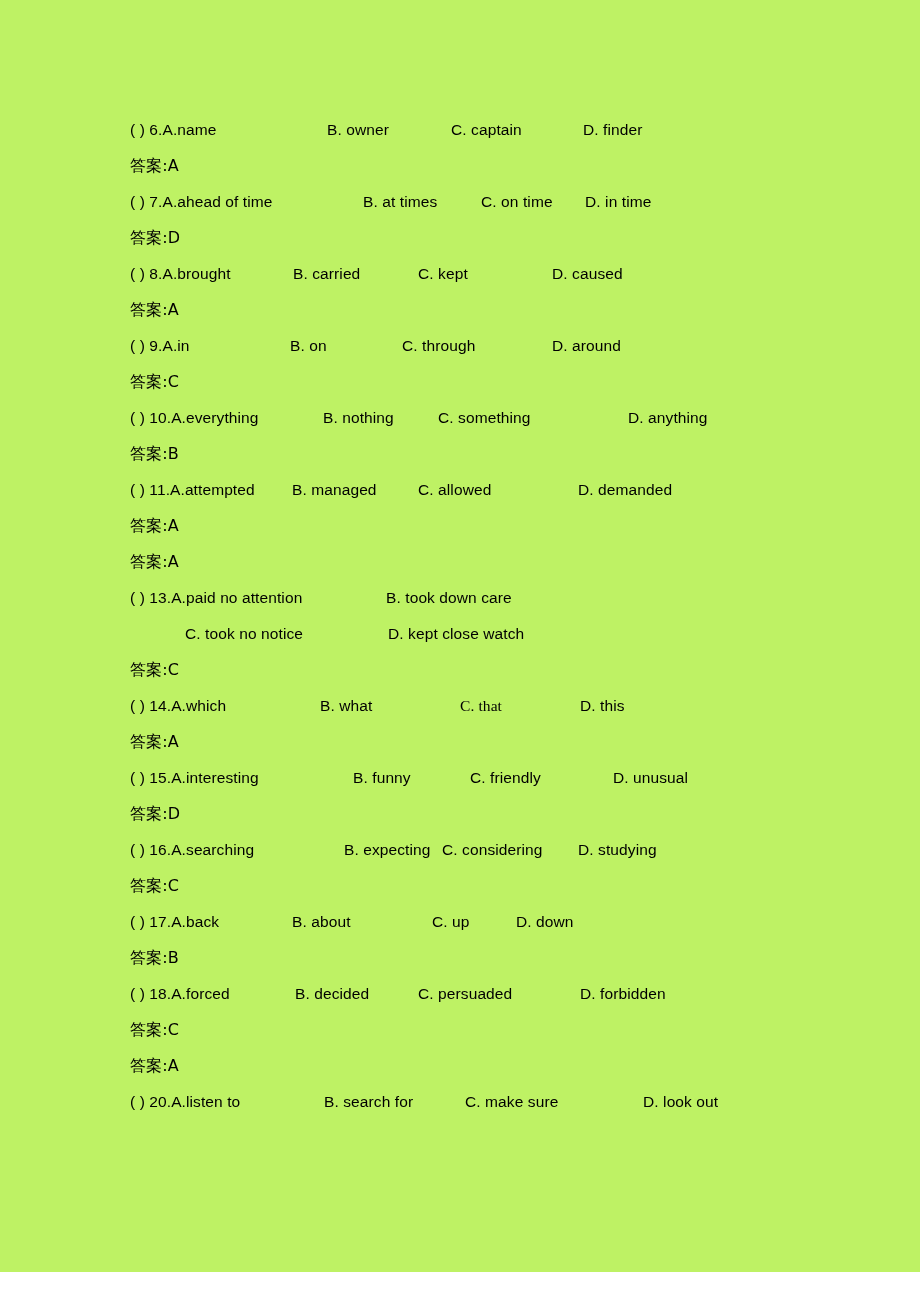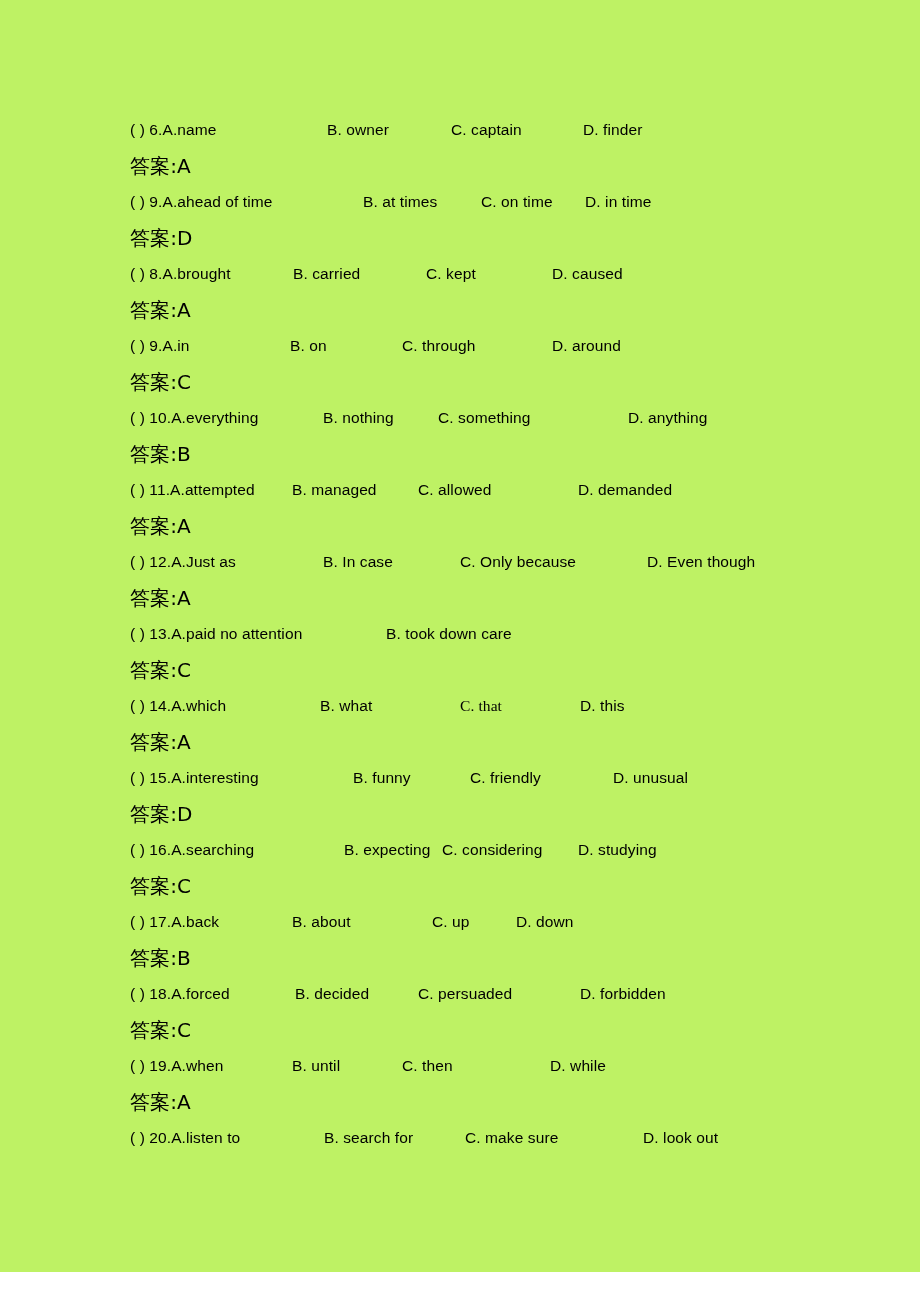--- a/index.html
+++ b/index.html
@@ -42,49 +42,49 @@
   }
   .opt {
     position: absolute;
     top: 0;
   }
   .ans-line {
     font-size: 15.5px;
   }
   .ans-cn {
     font-family: "DejaVu Sans", "Liberation Sans", sans-serif;
-    font-size: 20px;
+    font-size: 16px;
   }
   .cont-line .opt {
     top: 0;
   }
 </style>
 </head>
 <body>
 
 <div id="page">
   <div class="doc-body" id="doc-body">
       <div class="q-line">
         <span class="stem">(  ) 6.A.name</span>
         <span class="opt" style="left: 197px;">B. owner</span>
         <span class="opt" style="left: 321px;">C. captain</span>
         <span class="opt" style="left: 453px;">D. finder</span>
       </div>
       <div class="ans-line"><span class="ans-cn">答案:A</span></div>
       <div class="q-line">
-        <span class="stem">(  ) 9.A.ahead of time</span>
+        <span class="stem">(  ) 7.A.ahead of time</span>
         <span class="opt" style="left: 233px; text-align: center;">B. at times</span>
         <span class="opt" style="left: 351px;">C. on time</span>
         <span class="opt" style="left: 455px;">D. in time</span>
       </div>
       <div class="ans-line"><span class="ans-cn">答案:D</span></div>
       <div class="q-line">
         <span class="stem">(  ) 8.A.brought</span>
         <span class="opt" style="left: 163px;">B. carried</span>
-        <span class="opt" style="left: 296px;">C. kept</span>
+        <span class="opt" style="left: 288px;">C. kept</span>
         <span class="opt" style="left: 422px;">D. caused</span>
       </div>
       <div class="ans-line"><span class="ans-cn">答案:A</span></div>
       <div class="q-line">
         <span class="stem">(  ) 9.A.in</span>
         <span class="opt" style="left: 160px;">B. on</span>
         <span class="opt" style="left: 272px;">C. through</span>
         <span class="opt" style="left: 422px;">D. around</span>
       </div>
       <div class="ans-line"><span class="ans-cn">答案:C</span></div>
@@ -95,30 +95,28 @@
         <span class="opt" style="left: 485px; margin-left: 13px;">D. anything</span>
       </div>
       <div class="ans-line"><span class="ans-cn">答案:B</span></div>
       <div class="q-line">
         <span class="stem">(  ) 11.A.attempted</span>
         <span class="opt" style="left: 162px;">B. managed</span>
         <span class="opt" style="left: 288px;">C. allowed</span>
         <span class="opt" style="left: 448px;">D. demanded</span>
       </div>
       <div class="ans-line"><span class="ans-cn">答案:A</span></div>
-      <div class="q-line">
-        <span class="stem">(  ) 12.A.Just as</span>
-        <span class="opt" style="left: 193px;">B. In case</span>
-        <span class="opt" style="left: 330px;">C. Only because</span>
-        <span class="opt" style="left: 517px;">D. Even though</span>
-      </div>
       <div class="ans-line"><span class="ans-cn">答案:A</span></div>
       <div class="q-line">
         <span class="stem">(  ) 13.A.paid no attention</span>
         <span class="opt" style="left: 256px;">B. took down care</span>
+      </div>
+      <div class="cont-line">
+        <span class="opt" style="left: 55px;">C. took no notice</span>
+        <span class="opt" style="left: 258px;">D. kept close watch</span>
       </div>
       <div class="ans-line"><span class="ans-cn">答案:C</span></div>
       <div class="q-line">
         <span class="stem">(  ) 14.A.which</span>
         <span class="opt" style="left: 190px;">B. what</span>
         <span class="opt" style="left: 330px; font-family: Liberation Serif, serif;">C. that</span>
         <span class="opt" style="left: 450px;">D. this</span>
       </div>
       <div class="ans-line"><span class="ans-cn">答案:A</span></div>
       <div class="q-line">
@@ -142,26 +140,20 @@
         <span class="opt" style="left: 386px;">D. down</span>
       </div>
       <div class="ans-line"><span class="ans-cn">答案:B</span></div>
       <div class="q-line">
         <span class="stem">(  ) 18.A.forced</span>
         <span class="opt" style="left: 165px;">B. decided</span>
         <span class="opt" style="left: 288px;">C. persuaded</span>
         <span class="opt" style="left: 450px;">D. forbidden</span>
       </div>
       <div class="ans-line"><span class="ans-cn">答案:C</span></div>
-      <div class="q-line">
-        <span class="stem">(  ) 19.A.when</span>
-        <span class="opt" style="left: 162px;">B. until</span>
-        <span class="opt" style="left: 272px;">C. then</span>
-        <span class="opt" style="left: 420px;">D. while</span>
-      </div>
       <div class="ans-line"><span class="ans-cn">答案:A</span></div>
       <div class="q-line">
         <span class="stem">(  ) 20.A.listen to</span>
         <span class="opt" style="left: 194px;">B. search for</span>
         <span class="opt" style="left: 335px;">C. make sure</span>
         <span class="opt" style="left: 513px;">D. look out</span>
       </div>
     </div>
 </div>
 

